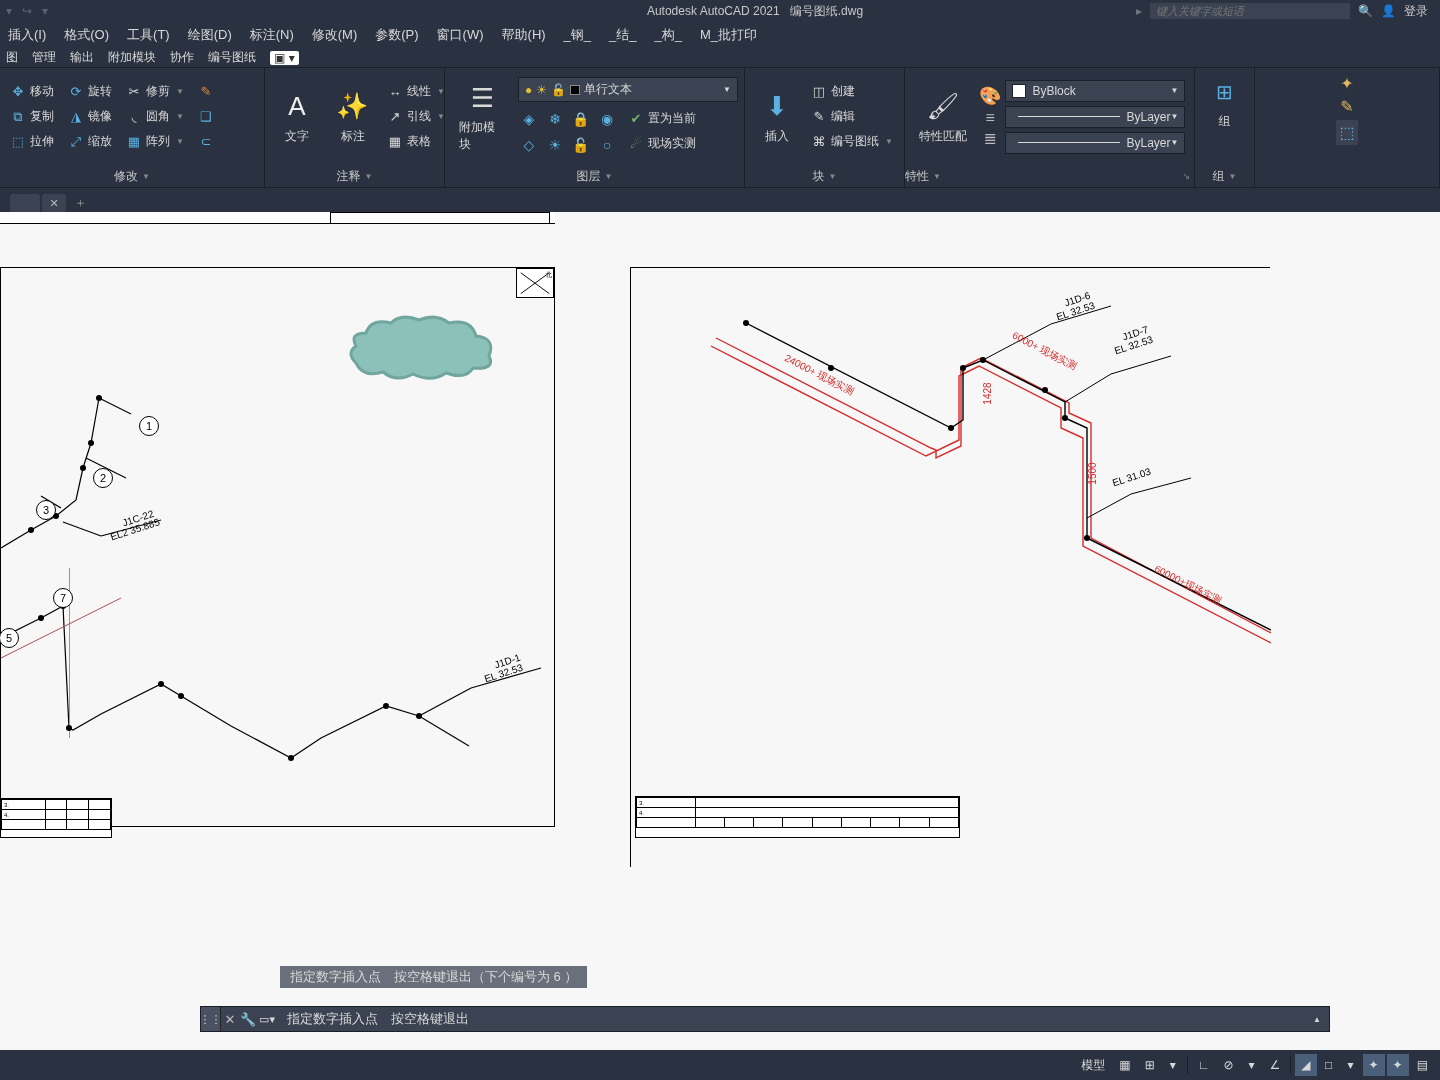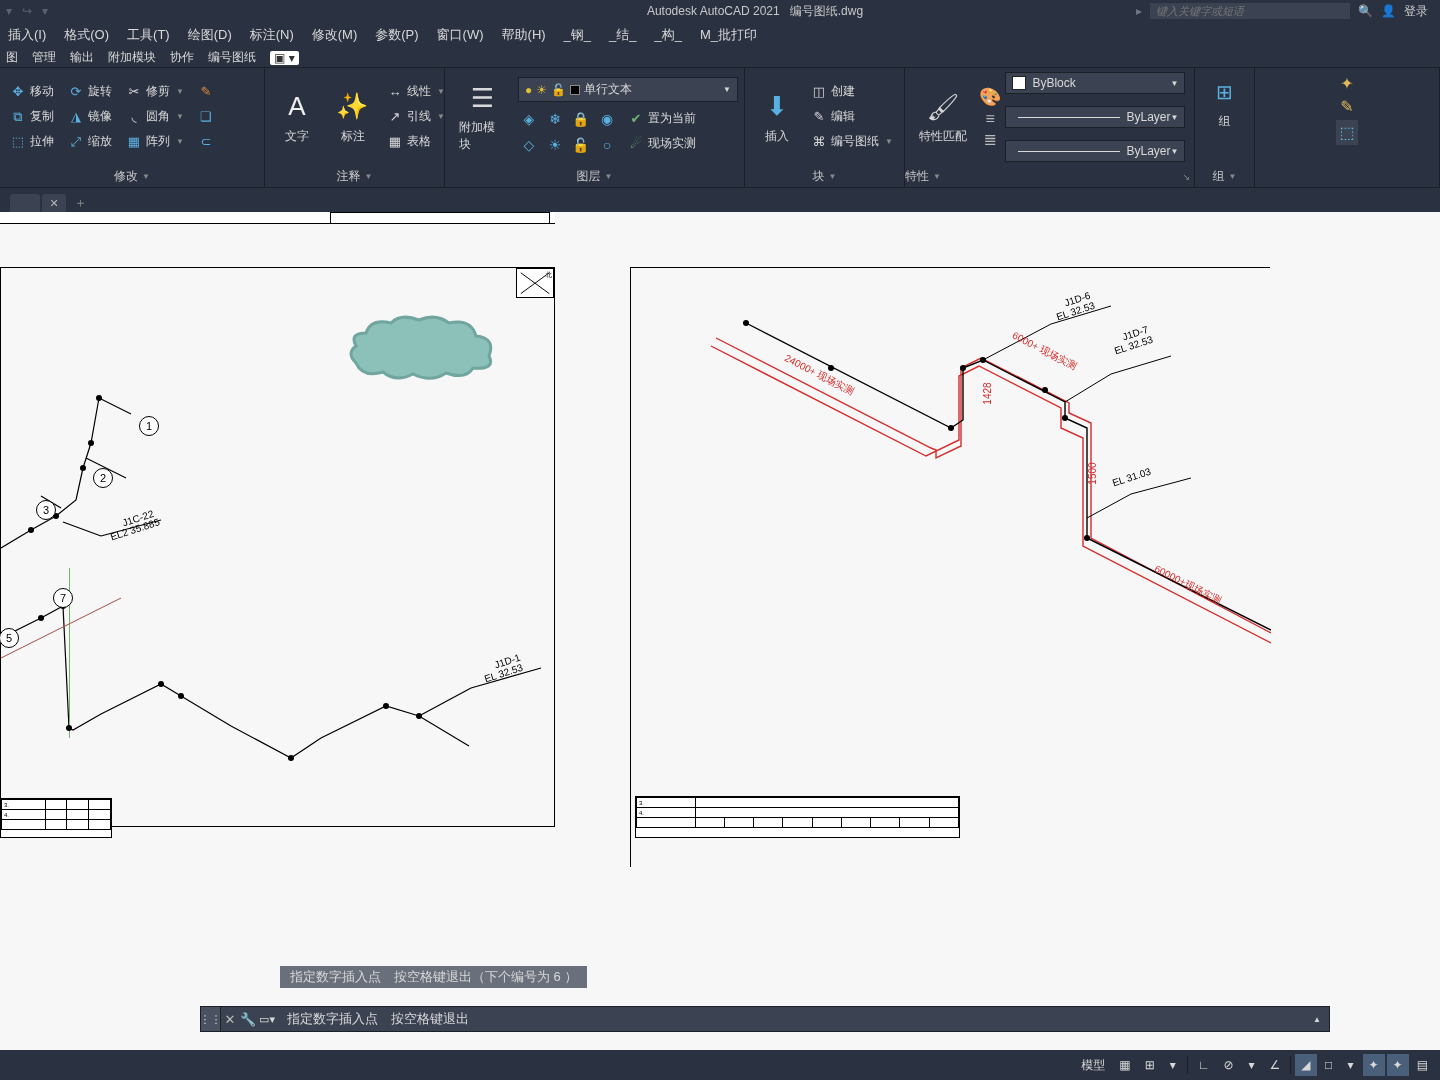--- a/index.html
+++ b/index.html
@@ -317,21 +317,21 @@
     <div class="panel-body">
       <div class="big-btn">
           <span class="icn">🖌</span>
           <span>特性匹配</span>
         </div>
       <div class="col" style="gap:2px;align-items:center">
         <span style="font-size:18px">🎨</span>
         <span style="color:#bbb">≡</span>
         <span style="color:#bbb">≣</span>
       </div>
-      <div class="col" style="gap:12px">
+      <div class="col" style="gap:4px">
         <div class="prop-combo">
             <span class="sw"></span>
             <span>ByBlock</span>
             <span class="dd">▼</span>
           </div>
         <div class="prop-combo">
             <span class="line"></span>
             <span>ByLayer</span>
             <span class="dd">▼</span>
           </div>

